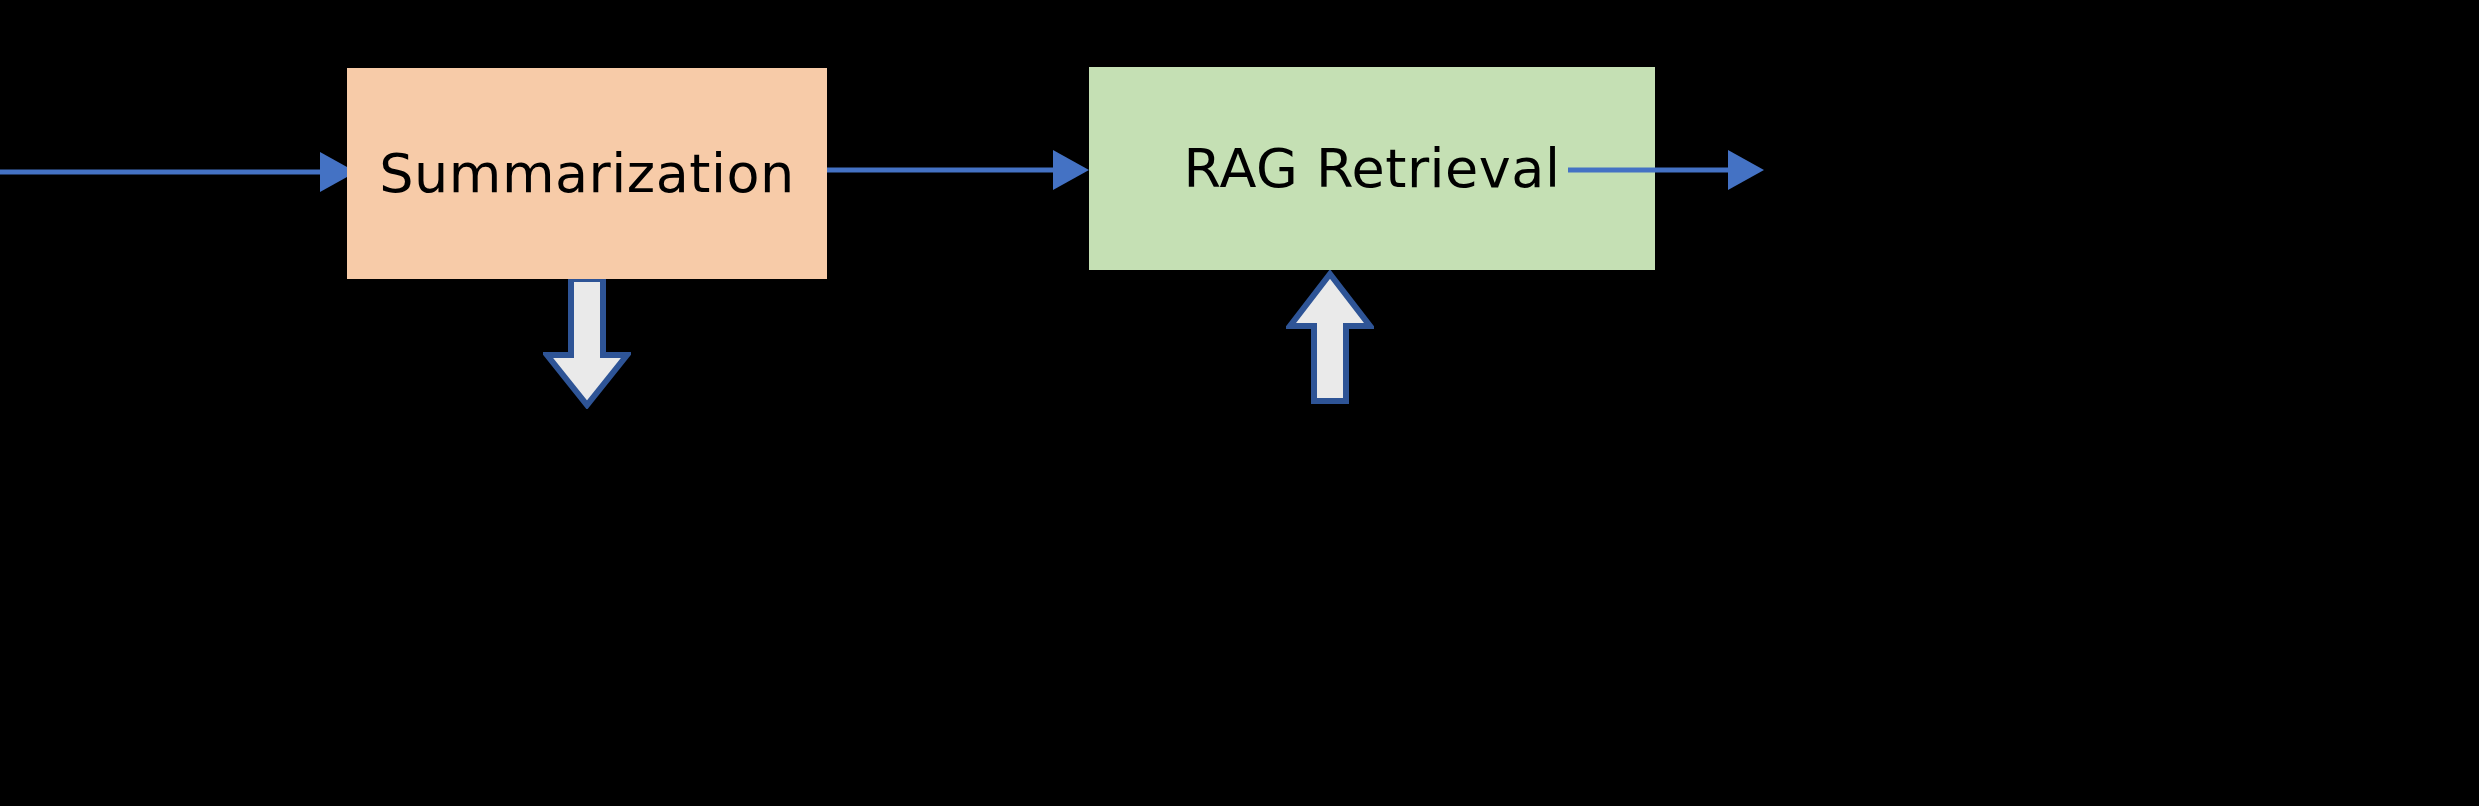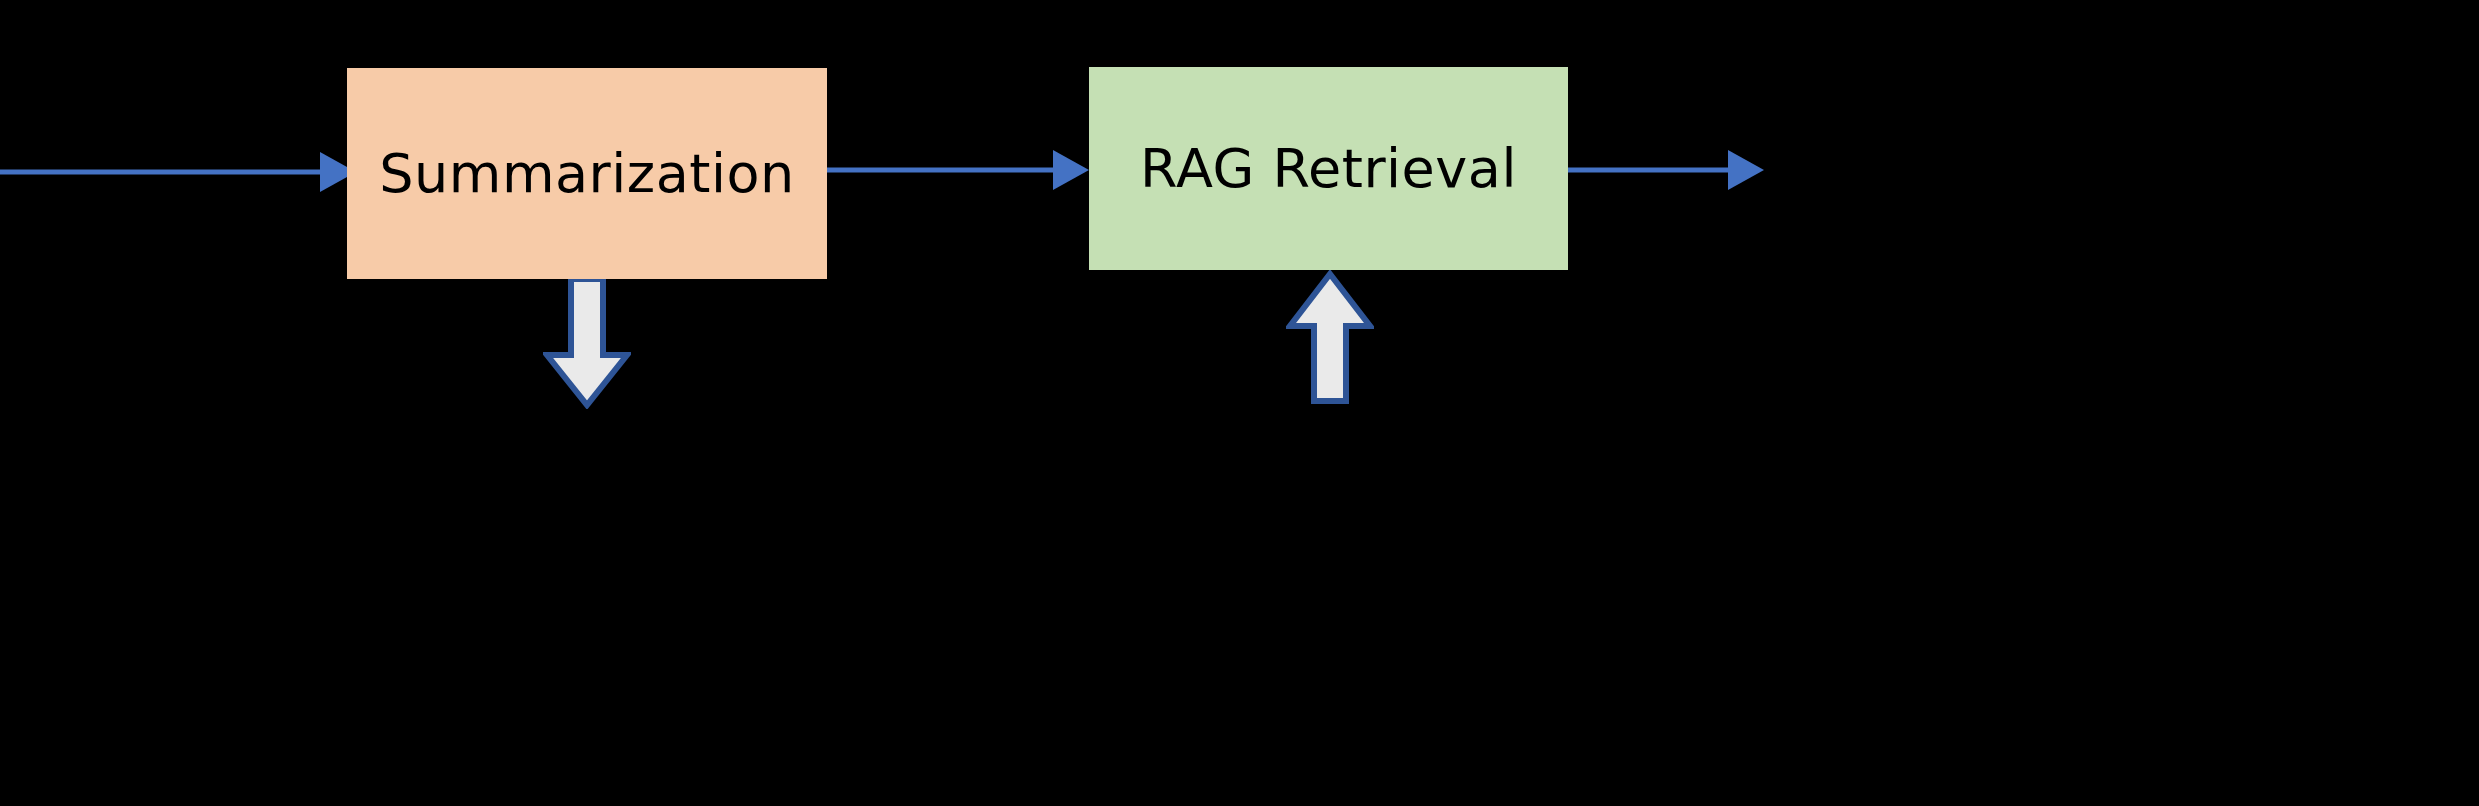--- a/index.html
+++ b/index.html
@@ -37,21 +37,21 @@
     left: 347px;
     top: 68px;
     width: 480px;
     height: 211px;
     background: #F7CBA8;
     align-items: center;
   }
   #node-rag {
     left: 1089px;
     top: 67px;
-    width: 479px;
+    width: 566px;
     height: 203px;
     background: #C5E0B4;
   }
   .connector {
     position: absolute;
     pointer-events: none;
   }
   .block-arrow {
     position: absolute;
   }

